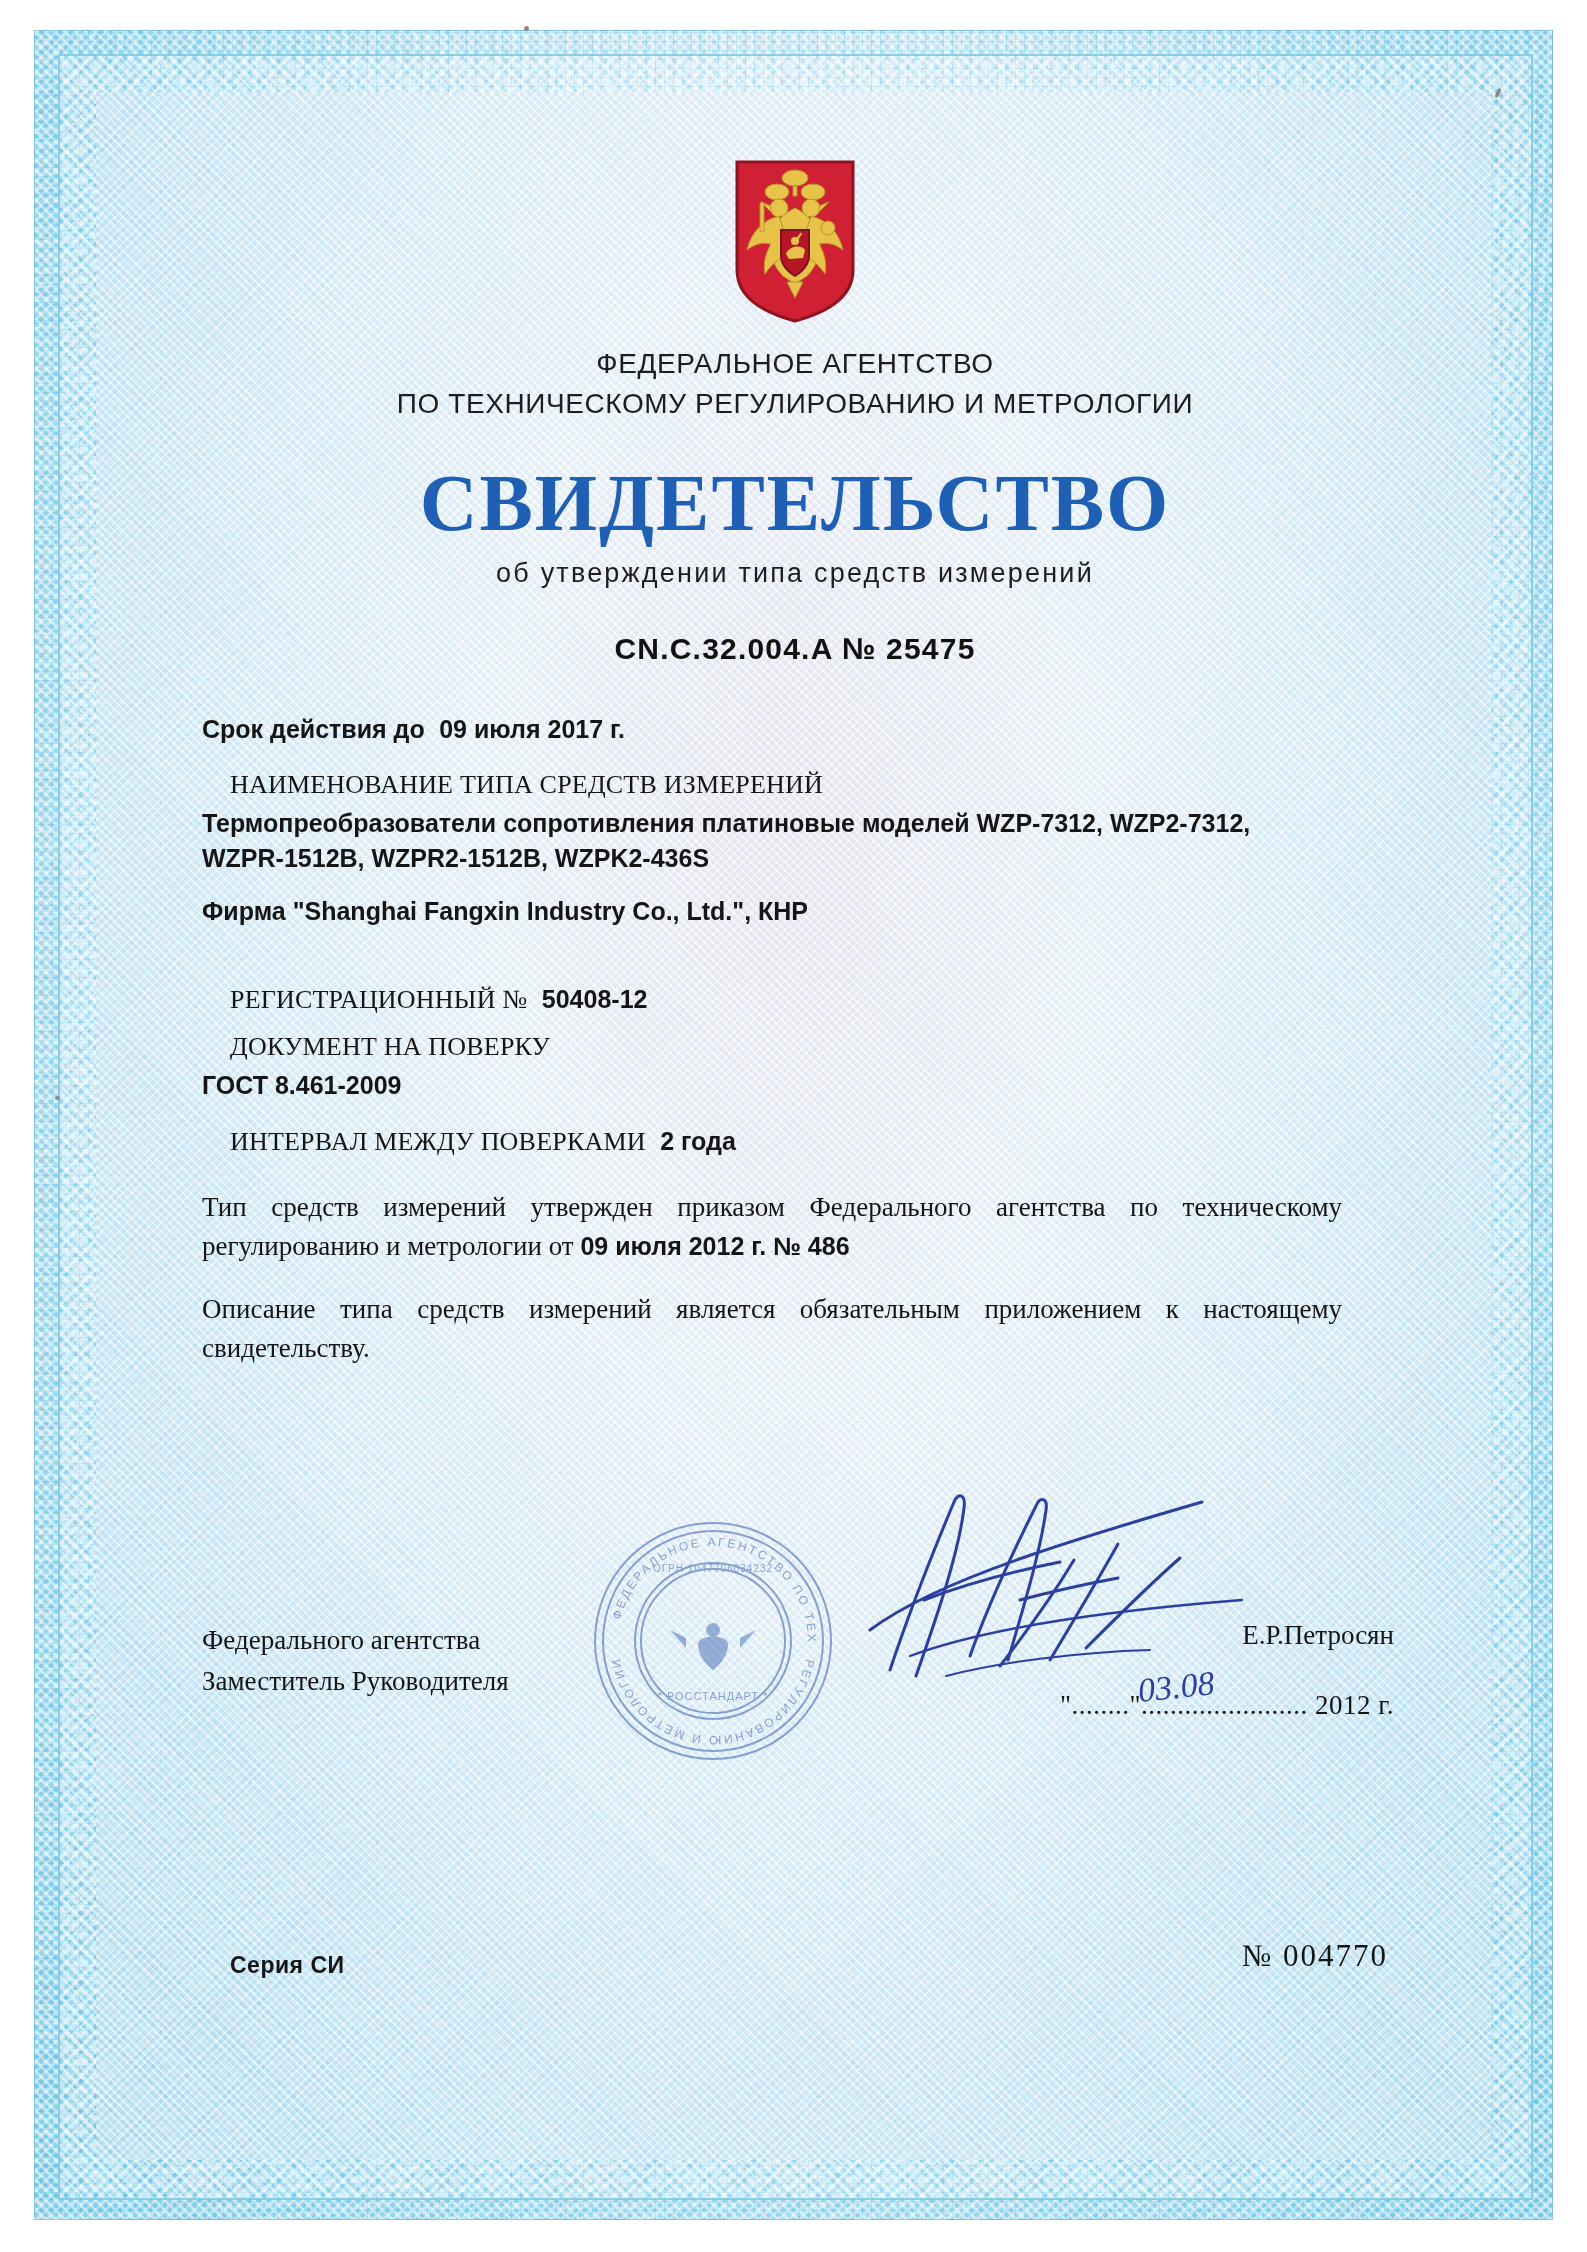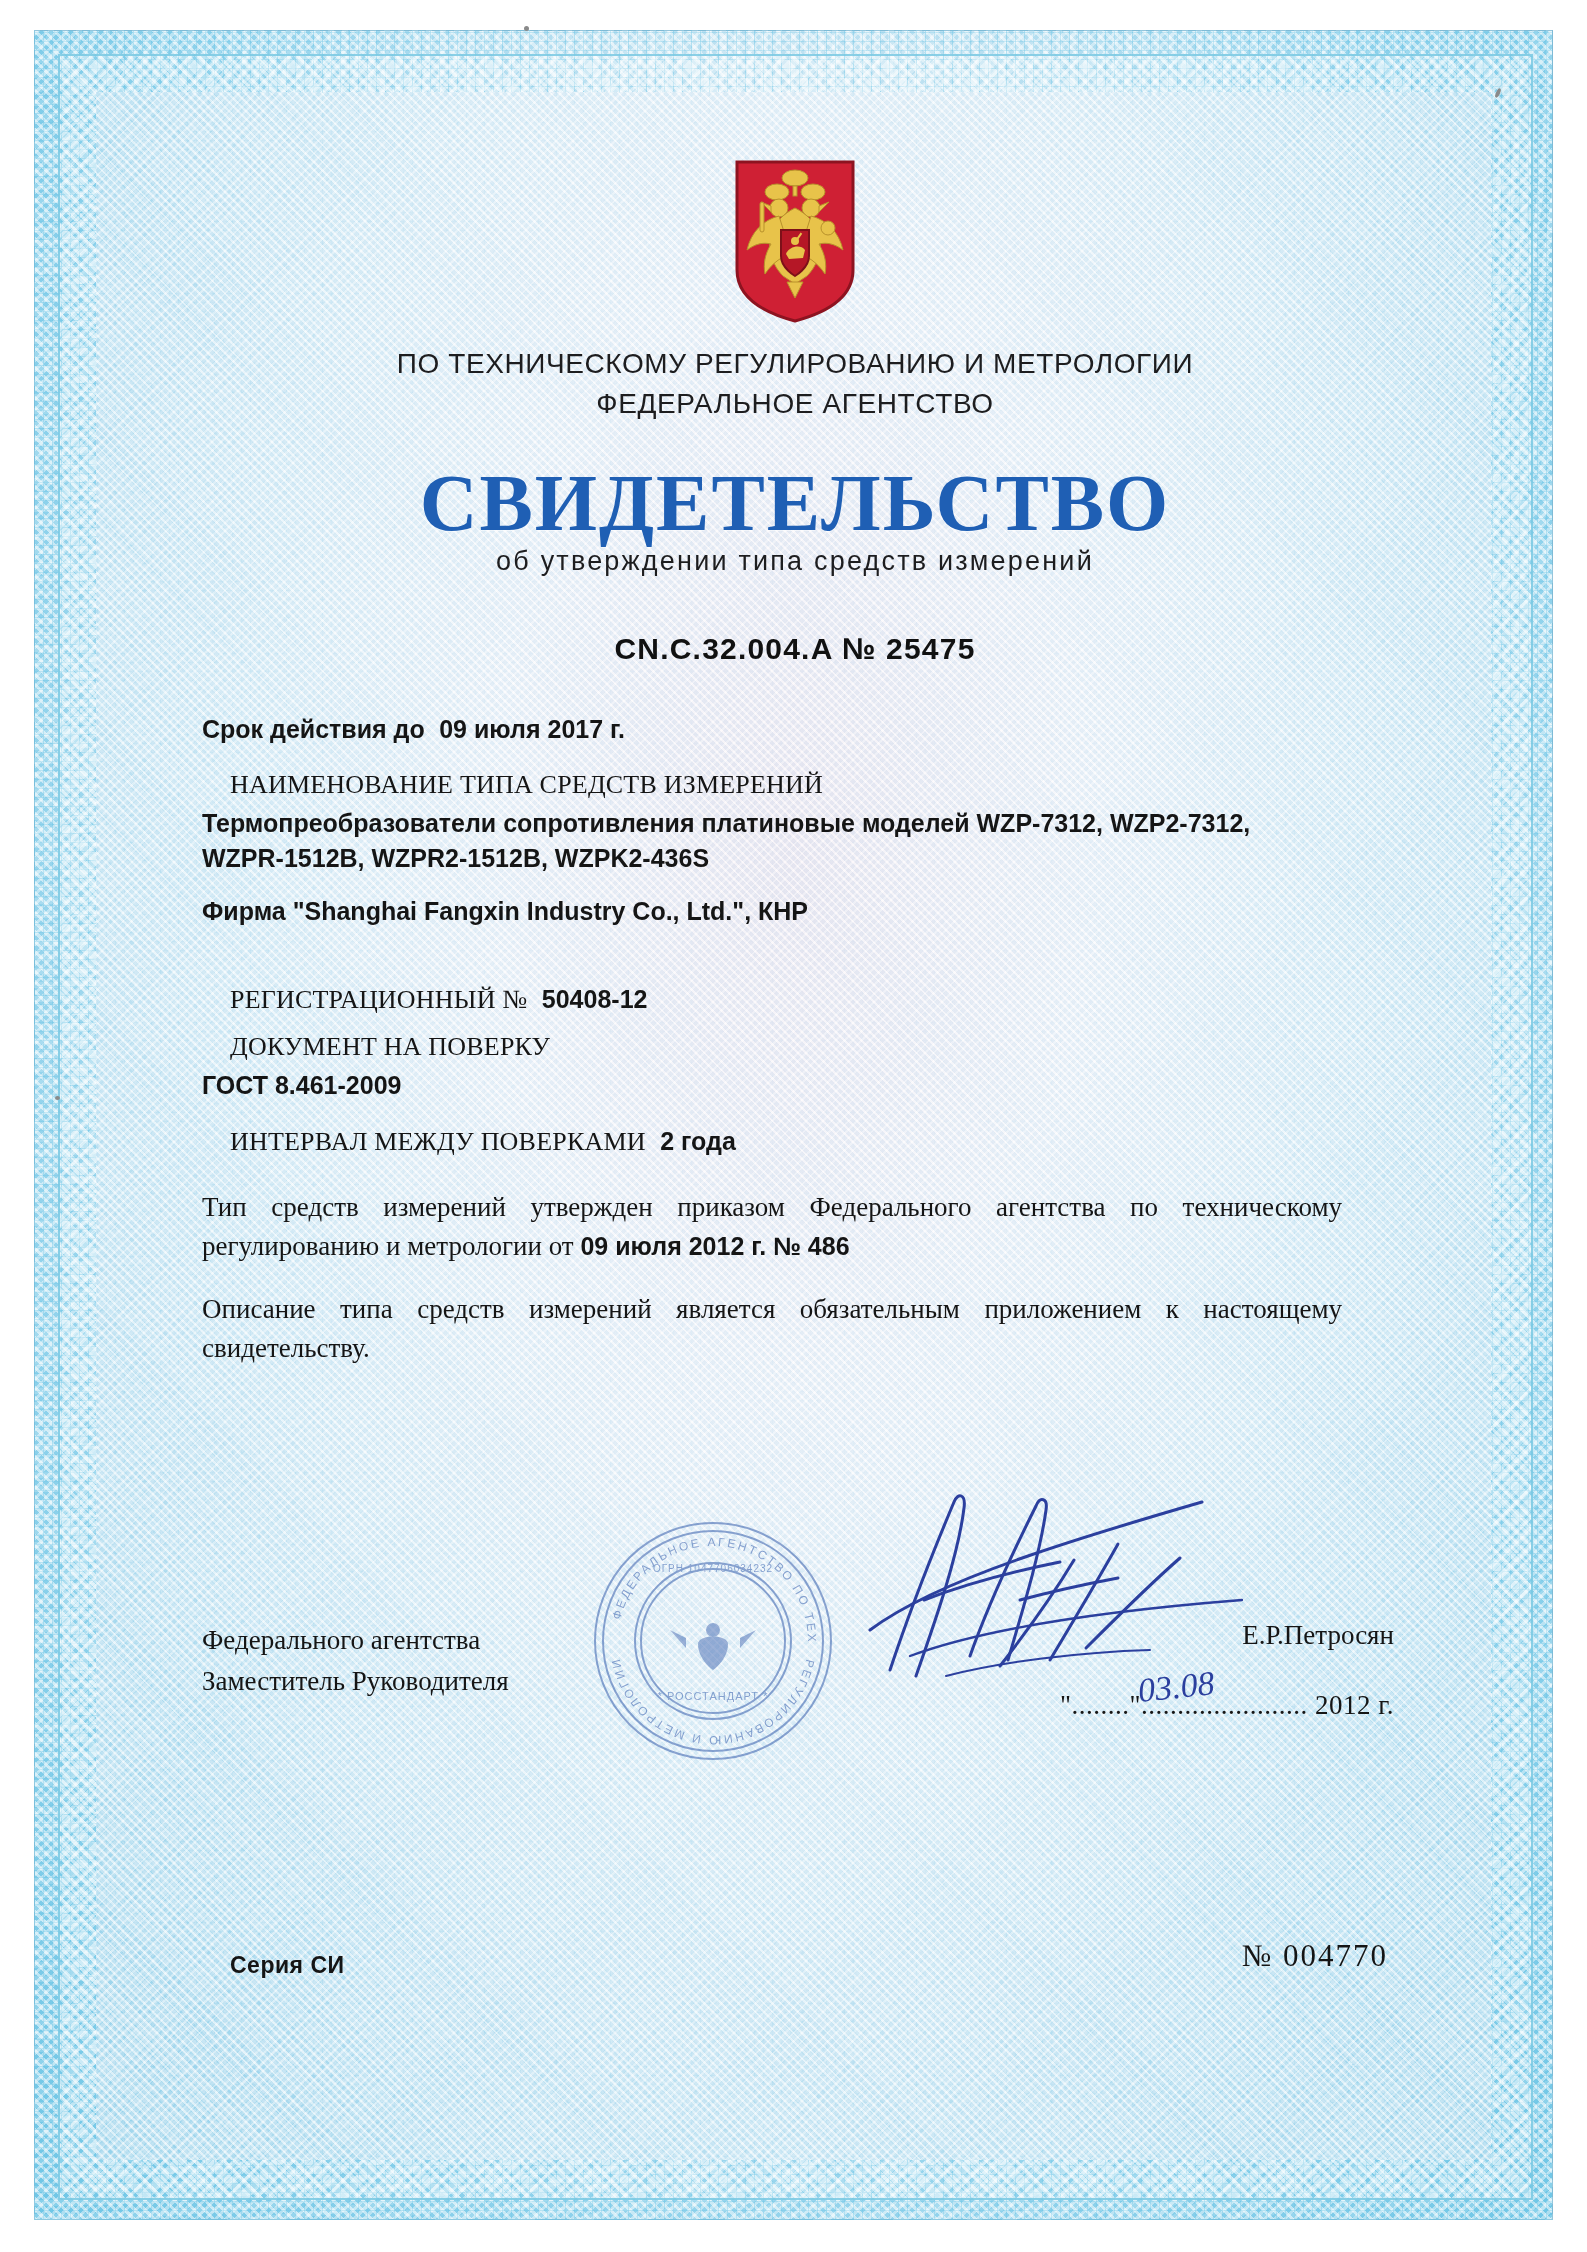--- a/index.html
+++ b/index.html
@@ -126,21 +126,21 @@
     font-weight: bold;
     font-size: 80px;
     letter-spacing: 2px;
     color: #1f5fb4;
     text-shadow: 0 1px 0 rgba(255,255,255,0.5);
   }
 
   .subtitle {
     position: absolute;
     left: 0;
-    top: 426px;
+    top: 438px;
     width: 1210px;
     text-align: center;
     font-size: 27px;
     letter-spacing: 2.2px;
     color: #1d1d1f;
   }
 
   .regnumber {
     position: absolute;
     left: 0;
@@ -312,22 +312,22 @@
           <g fill="#e8c34a">
             <circle cx="62" cy="83" r="4"></circle>
             <path d="M53 96 C56 88 68 86 72 92 L70 100 L56 101 Z"></path>
             <rect x="64" y="74" width="2" height="12" transform="rotate(35 65 80)"></rect>
           </g>
         </g>
       </svg>
     </div>
 
     <div class="agency">
+      <div>ФЕДЕРАЛЬНОЕ АГЕНТСТВО</div>
       <div>ПО ТЕХНИЧЕСКОМУ РЕГУЛИРОВАНИЮ И МЕТРОЛОГИИ</div>
-      <div>ФЕДЕРАЛЬНОЕ АГЕНТСТВО</div>
     </div>
 
     <div class="title">СВИДЕТЕЛЬСТВО</div>
     <div class="subtitle">об утверждении типа средств измерений</div>
 
     <div class="regnumber">CN.C.32.004.A  №  25475</div>
 
     <div class="block row-inline" style="top:592px;">
       <span class="val-bold">Срок действия до</span>
       <span class="val-bold" style="margin-left:10px;">09 июля 2017 г.</span>

